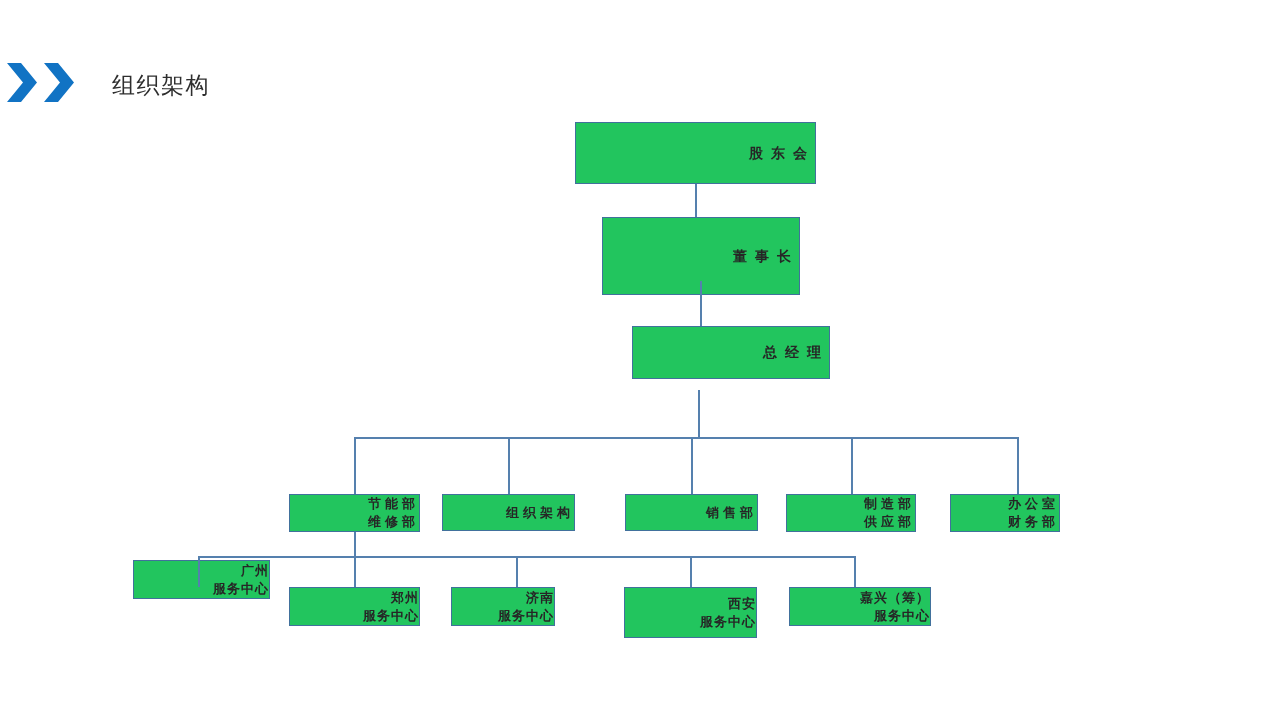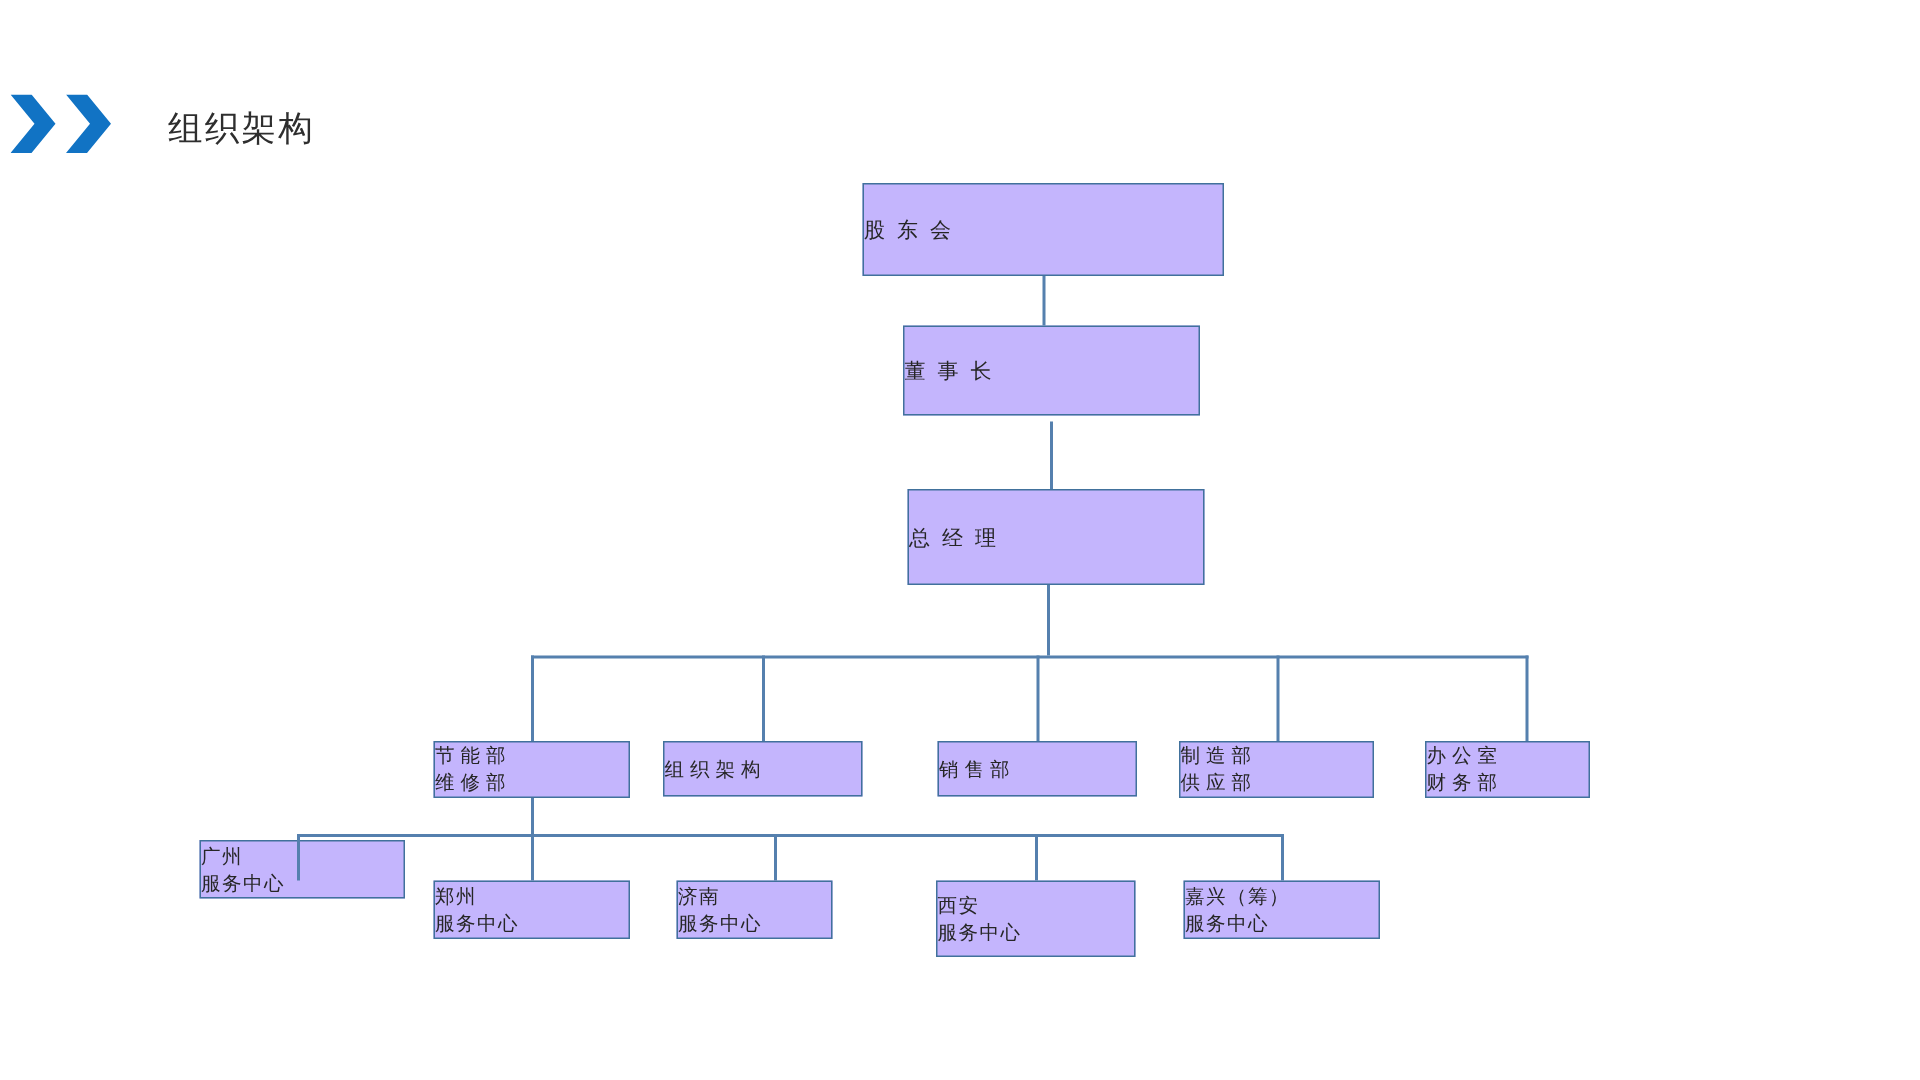--- a/index.html
+++ b/index.html
@@ -12,24 +12,24 @@
   
   .chev{position:absolute;left:7px;top:63px;color:var(--accent,#1173C4);}
   .ttl{
     position:absolute;left:112px;top:70px;margin:0;
     font-size:23px;font-weight:normal;letter-spacing:1.5px;
     color:var(--title_text,#2e2e2e);
   }
 
   
   .node{
-    position:absolute;box-sizing:border-box;background:#c4b5fd;
+    position:absolute;box-sizing:border-box;background:#22c55e;
     border:1.6px solid var(--box_border,#41719C);
-    display:flex;flex-direction:column;align-items:flex-start;justify-content:center;
-    color:var(--node_text,#262626);text-align:center;line-height:1.35;
+    display:flex;flex-direction:column;align-items:flex-end;justify-content:center;
+    color:var(--node_text,#262626);text-align:center;line-height:1.35;font-weight:bold;
   }
   .lv13{font-size:14px;letter-spacing:8px;}
   .lv4 {font-size:13px;letter-spacing:4px;}
   .lv5 {font-size:13px;letter-spacing:1px;}
 
   
   .cline{position:absolute;background:var(--connector,#5580AE);}
   .v{width:1.5px;}
   .h{height:1.5px;}
 </style>
@@ -42,24 +42,24 @@
     <polygon points="0,0 14,0 30,19.5 14,39 0,39 16,19.5" fill="currentColor"></polygon>
     <polygon points="37,0 51,0 67,19.5 51,39 37,39 53,19.5" fill="currentColor"></polygon>
   </svg>
   <h1 class="ttl">组织架构</h1>
 
   <div>
 
     <div class="node lv13" style="left:575px;top:122px;width:241px;height:62px">
       <span>股东会</span>
     </div>
-    <div class="node lv13" style="left:602px;top:217px;width:198px;height:60px">
+    <div class="node lv13" style="left:602px;top:217px;width:198px;height:78px">
       <span>董事长</span>
     </div>
-    <div class="node lv13" style="left:605px;top:326px;width:198px;height:64px">
+    <div class="node lv13" style="left:632px;top:326px;width:198px;height:53px">
       <span>总经理</span>
     </div>
 
     <div class="node lv4" style="left:289px;top:494px;width:131px;height:38px">
       <span>节能部</span>
       <span>维修部</span>
     </div>
     <div class="node lv4" style="left:442px;top:494px;width:133px;height:37px">
       <span>组织架构</span>
     </div>
@@ -84,21 +84,21 @@
       <span>服务中心</span>
     </div>
     <div class="node lv5" style="left:451px;top:587px;width:104px;height:39px">
       <span>济南</span>
       <span>服务中心</span>
     </div>
     <div class="node lv5" style="left:624px;top:587px;width:133px;height:51px">
       <span>西安</span>
       <span>服务中心</span>
     </div>
-    <div class="node lv5" style="left:789px;top:587px;width:131px;height:39px">
+    <div class="node lv5" style="left:789px;top:587px;width:142px;height:39px">
       <span>嘉兴（筹）</span>
       <span>服务中心</span>
     </div>
 
     <div class="cline v" style="left:695px;top:184px;height:33px"></div>
     <div class="cline v" style="left:700px;top:281px;height:45px"></div>
     <div class="cline v" style="left:698px;top:390px;height:47px"></div>
     <div class="cline h" style="left:354px;top:437px;width:665px"></div>
     <div class="cline v" style="left:354px;top:437px;height:57px"></div>
     <div class="cline v" style="left:508px;top:437px;height:57px"></div>

